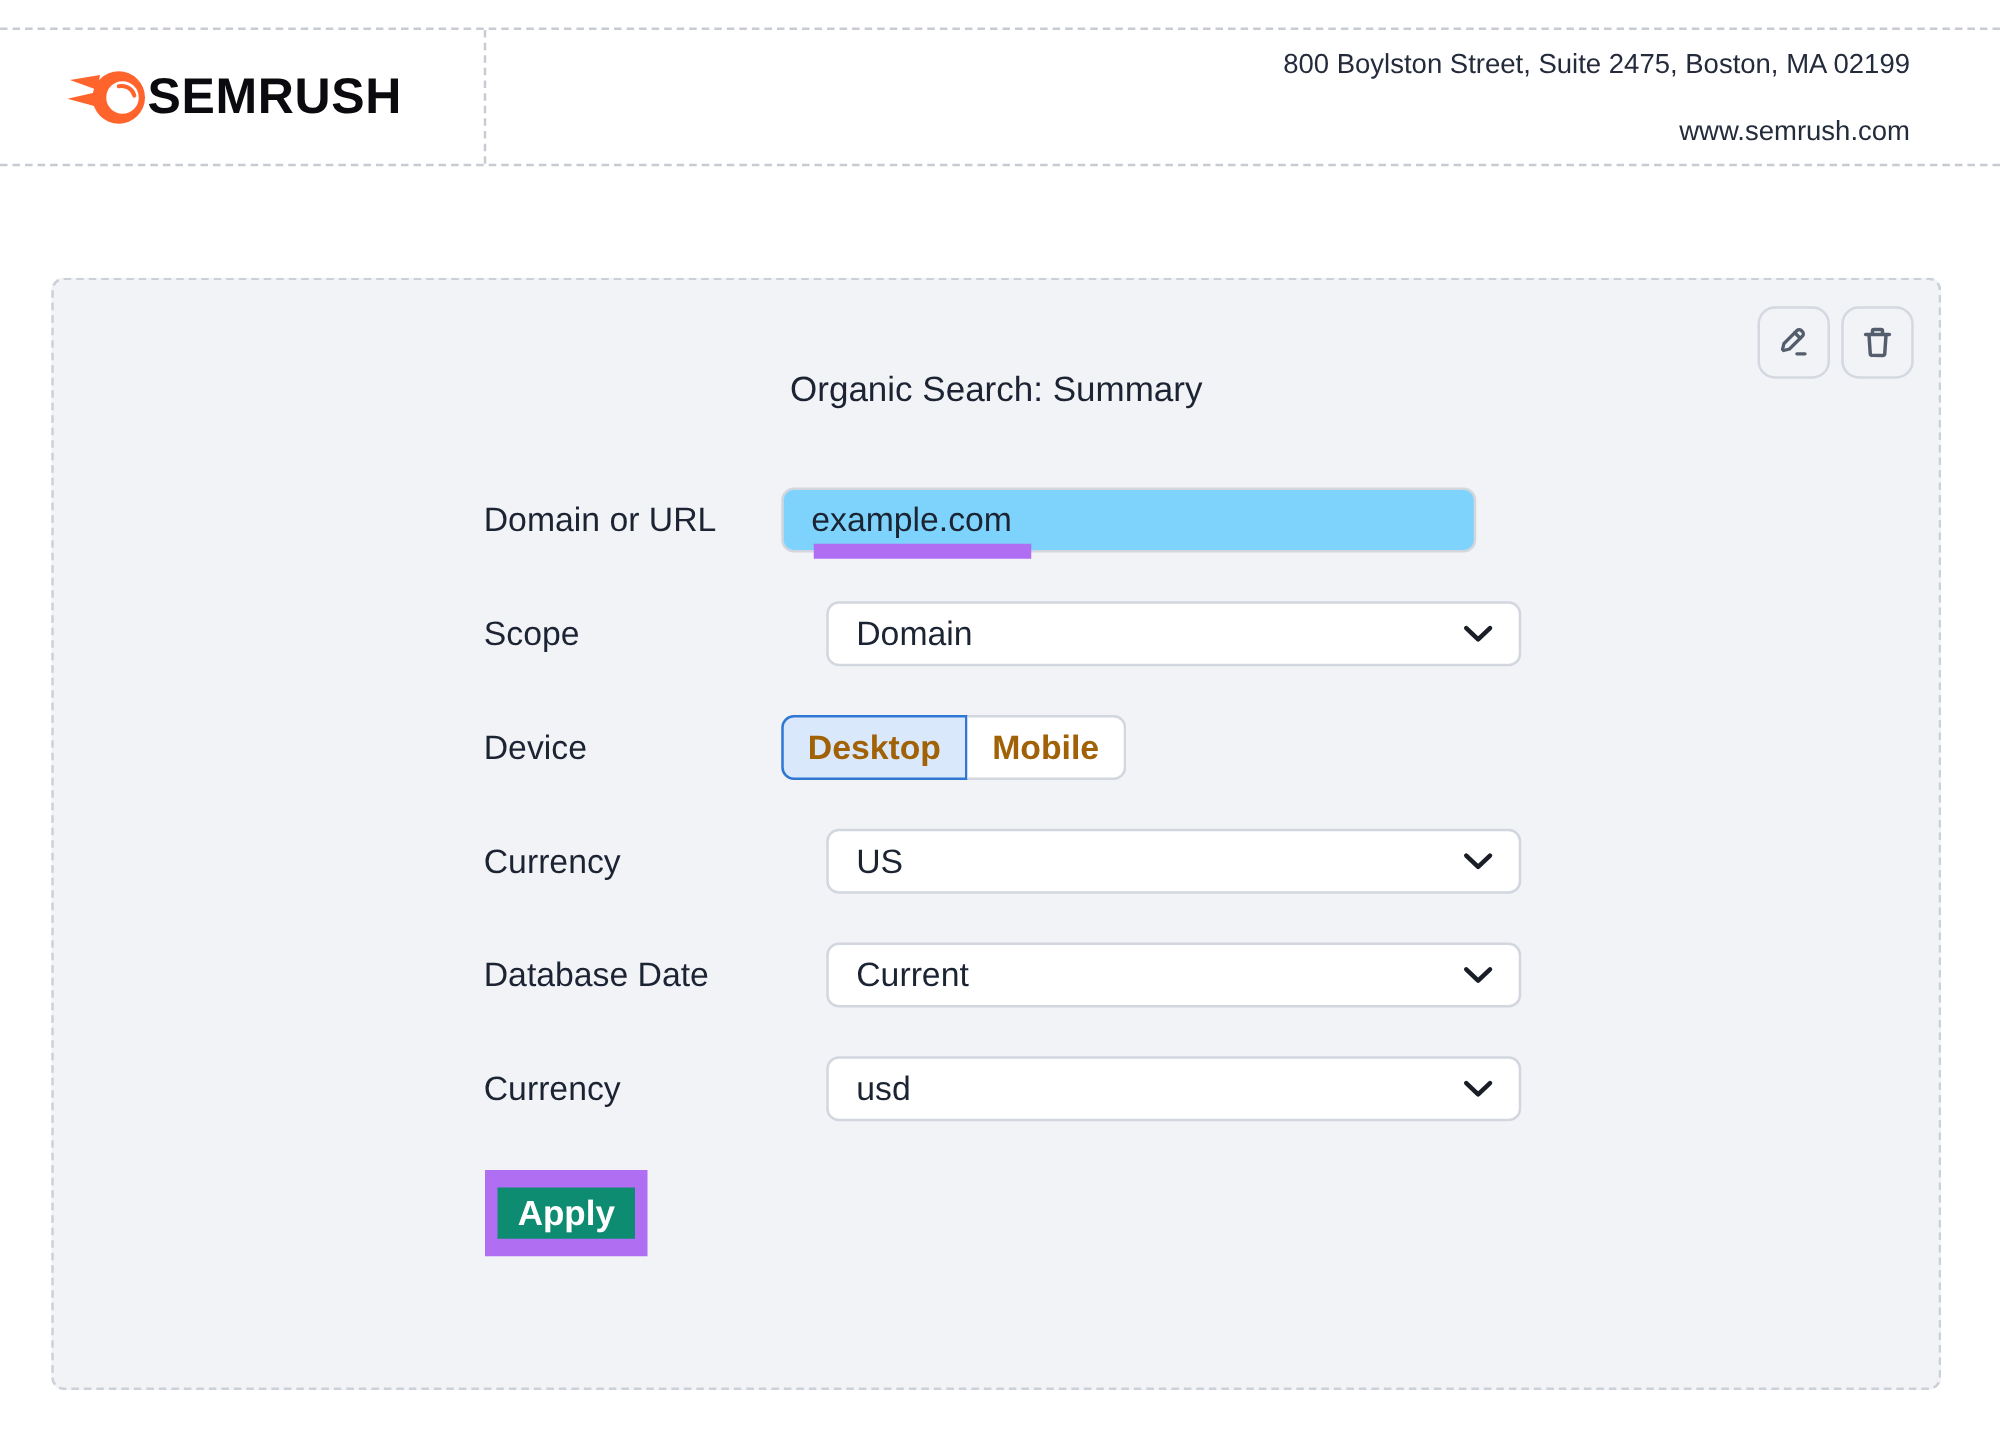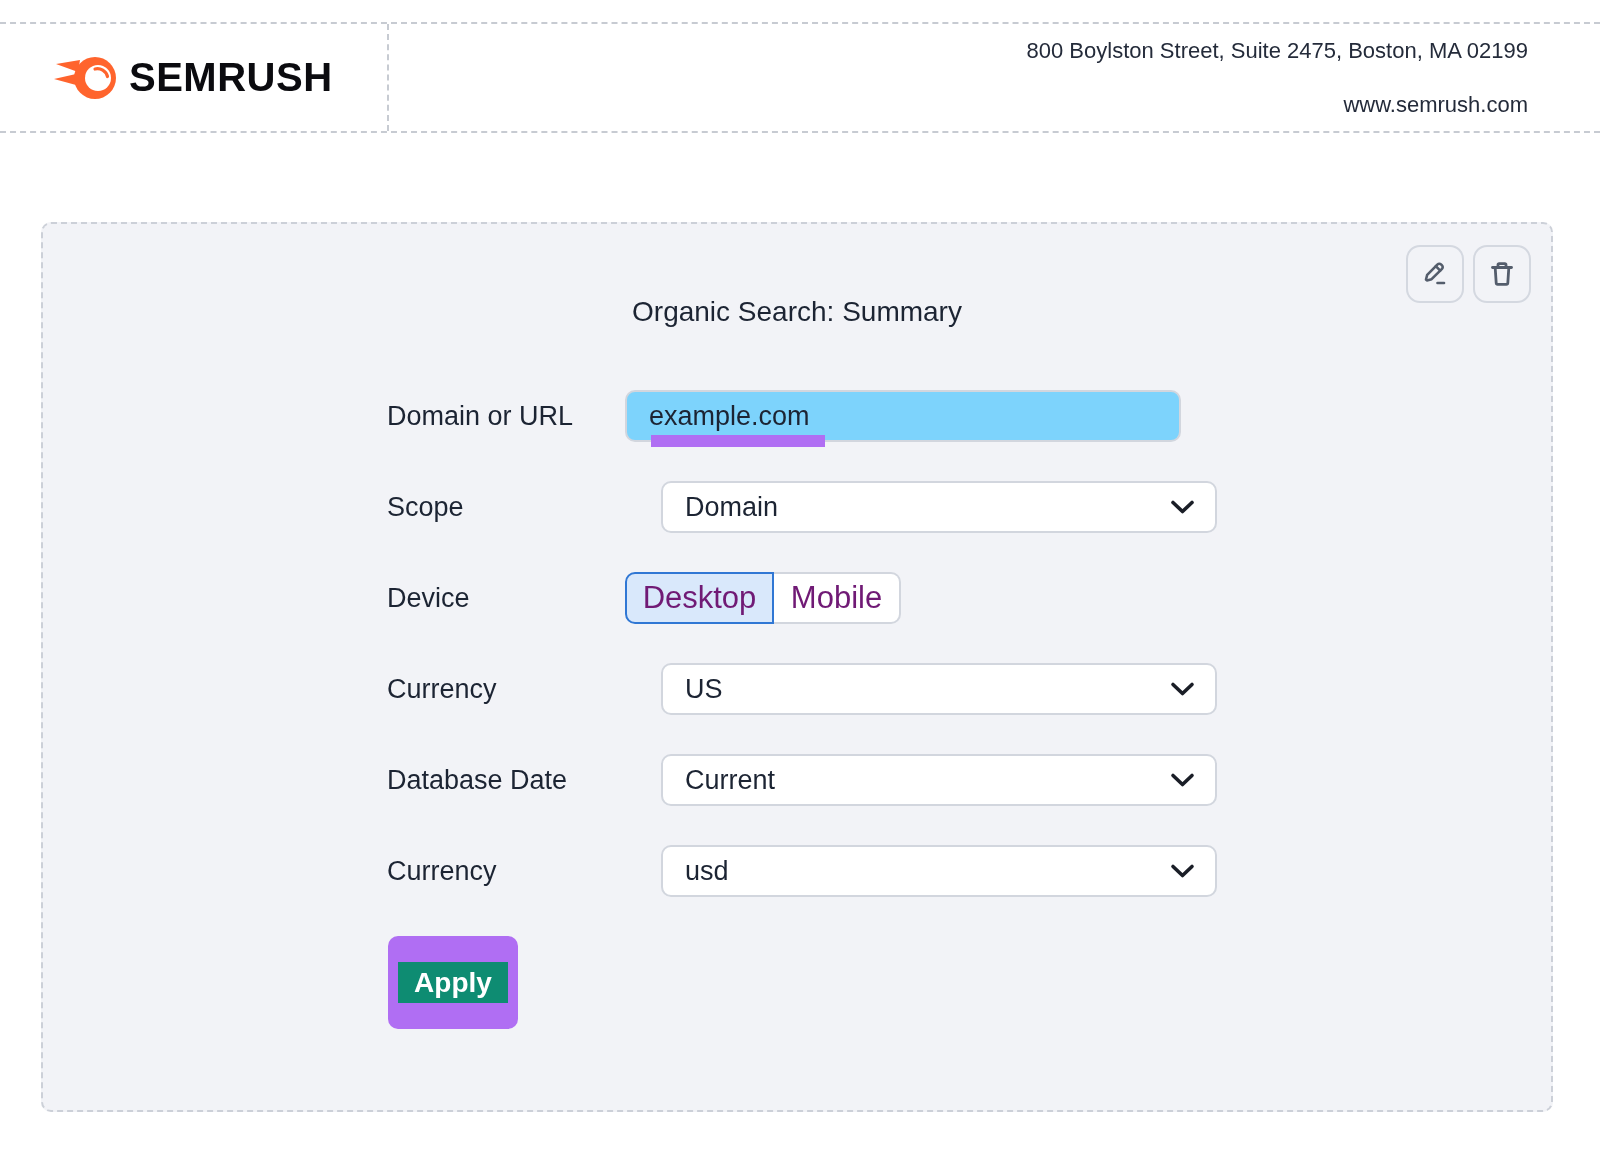--- a/index.html
+++ b/index.html
@@ -5,21 +5,21 @@
   * { margin:0; padding:0; box-sizing:border-box; }
   html,body { width:1600px; height:1157px; background:#ffffff;
     font-family:"Liberation Sans", sans-serif; color:#1c2433; }
 
   
   .header { margin-top:22px; height:111px;
     border-top:2px dashed #c7cbd2; border-bottom:2px dashed #c7cbd2;
     display:flex; }
   .header-left { width:389px; border-right:2px dashed #c7cbd2;
     display:flex; align-items:center; padding-left:54px; }
-  .logo { display:flex; align-items:center; gap:11px; }
+  .logo { display:flex; align-items:center; }
   .logo-text { font-size:40px; font-weight:800; letter-spacing:0.5px; color:#0b0b0f; }
   .header-right { flex:1; display:flex; flex-direction:column; justify-content:center;
     align-items:flex-end; padding-right:72px; gap:28px; }
   .addr-line { font-size:22px; color:#242b3a; }
 
   
   .card { position:relative; margin:89px 0 0 41px; width:1512px; height:890px;
     background:#f2f3f7; border:2px dashed #ccd0d8; border-radius:10px; }
 
   .card-actions { position:absolute; top:21px; right:20px; display:flex; gap:9px; }
@@ -42,28 +42,28 @@
   .input-wrap { position:relative; width:556px; height:52px; }
   .text-input { width:556px; height:52px; background:#7dd3fc;
     border:2px solid #d2d6de; border-radius:10px; padding:0 22px;
     font-size:27px; color:#1c2433; font-family:"Liberation Sans", sans-serif;
     outline:none; }
   .underline-highlight { position:absolute; left:26px; bottom:-5px;
     width:174px; height:12px; background:#b06ef3; }
 
   .segmented { display:flex; height:52px; }
   .seg { display:flex; align-items:center; justify-content:center;
-    font-size:31px; color:#701a75; cursor:pointer; }
+    font-size:27px; color:#a16207; cursor:pointer;font-weight:bold; }
   .seg-selected { width:149px; background:#d9e8fb; border:2px solid #3077d4;
     border-radius:10px 0 0 10px; }
   .seg-unselected { width:127px; background:#ffffff; border:2px solid #d2d6de;
     border-left:none; border-radius:0 10px 10px 0; }
 
   .apply-row { padding-left:345px; margin-top:9px; }
-  .apply-highlight { display:inline-block; background:#b06ef3; padding:26px 10px;border-radius:10px; }
+  .apply-highlight { display:inline-block; background:#b06ef3; padding:14px 10px; }
   .apply-btn { display:block; background:#0e8c72; color:#ffffff; border:none;
     font-size:28px; font-weight:bold; font-family:"Liberation Sans", sans-serif;
     width:110px; height:41px; cursor:pointer; }
 
   svg { display:block; }
 </style>
 </head>
 <body>
 
 <div class="header">

